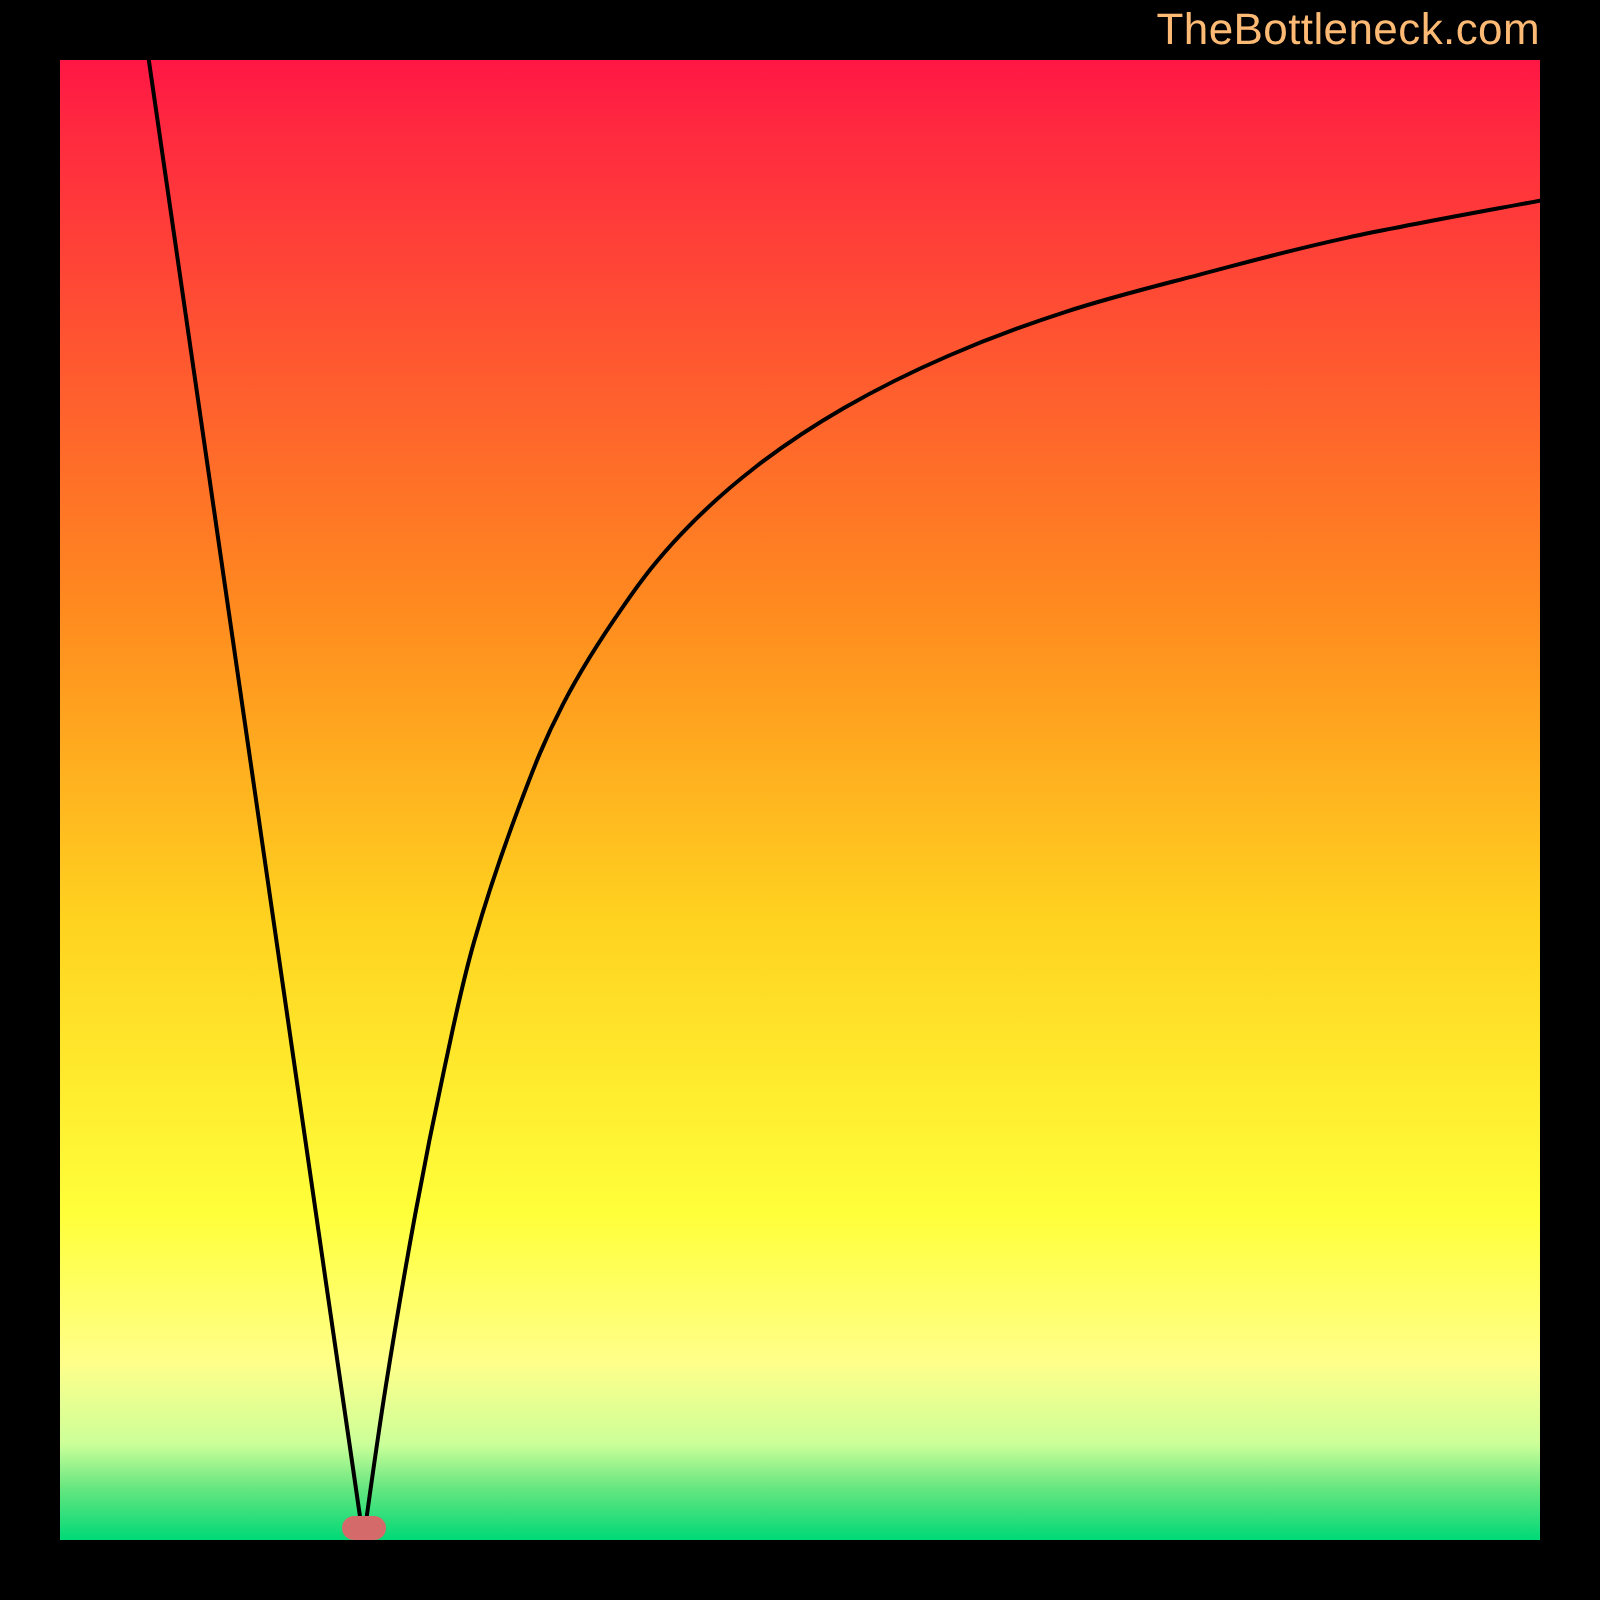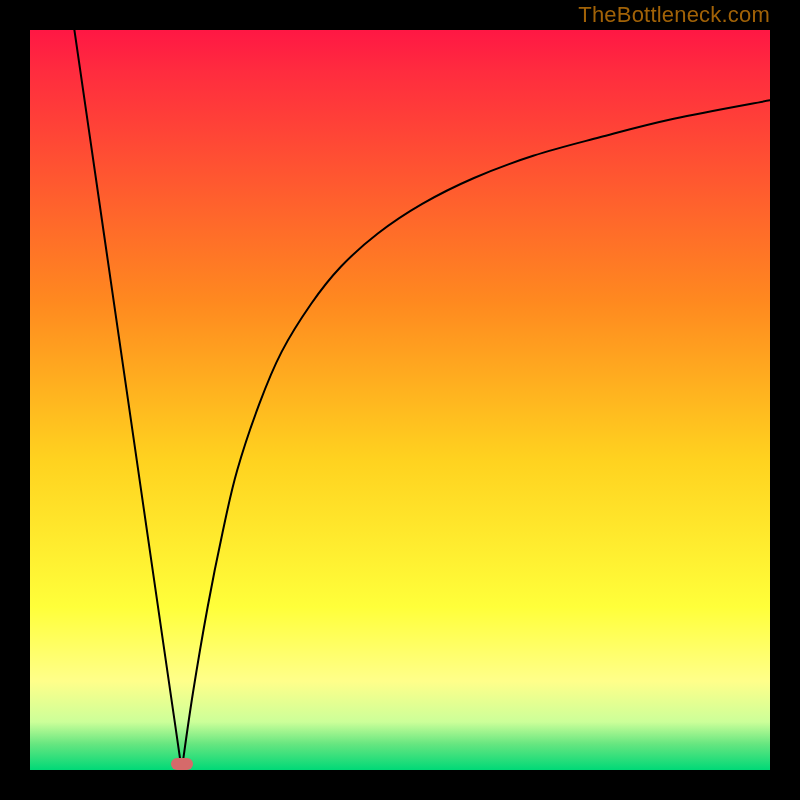--- a/index.html
+++ b/index.html
@@ -37,21 +37,21 @@
     height: 12px;
     border-radius: 6px;
     transform: translate(-50%, -50%);
   }
   .watermark {
     position: absolute;
     top: 0;
     right: 30px;
     height: 30px;
     line-height: 30px;
-    color: #a16207;
+    color: #fdba74;
     font-size: 22px;
     letter-spacing: 0.2px;
     white-space: nowrap;
     user-select: none;
   }
 </style>
 </head>
 <body>
 
 <div class="frame">

